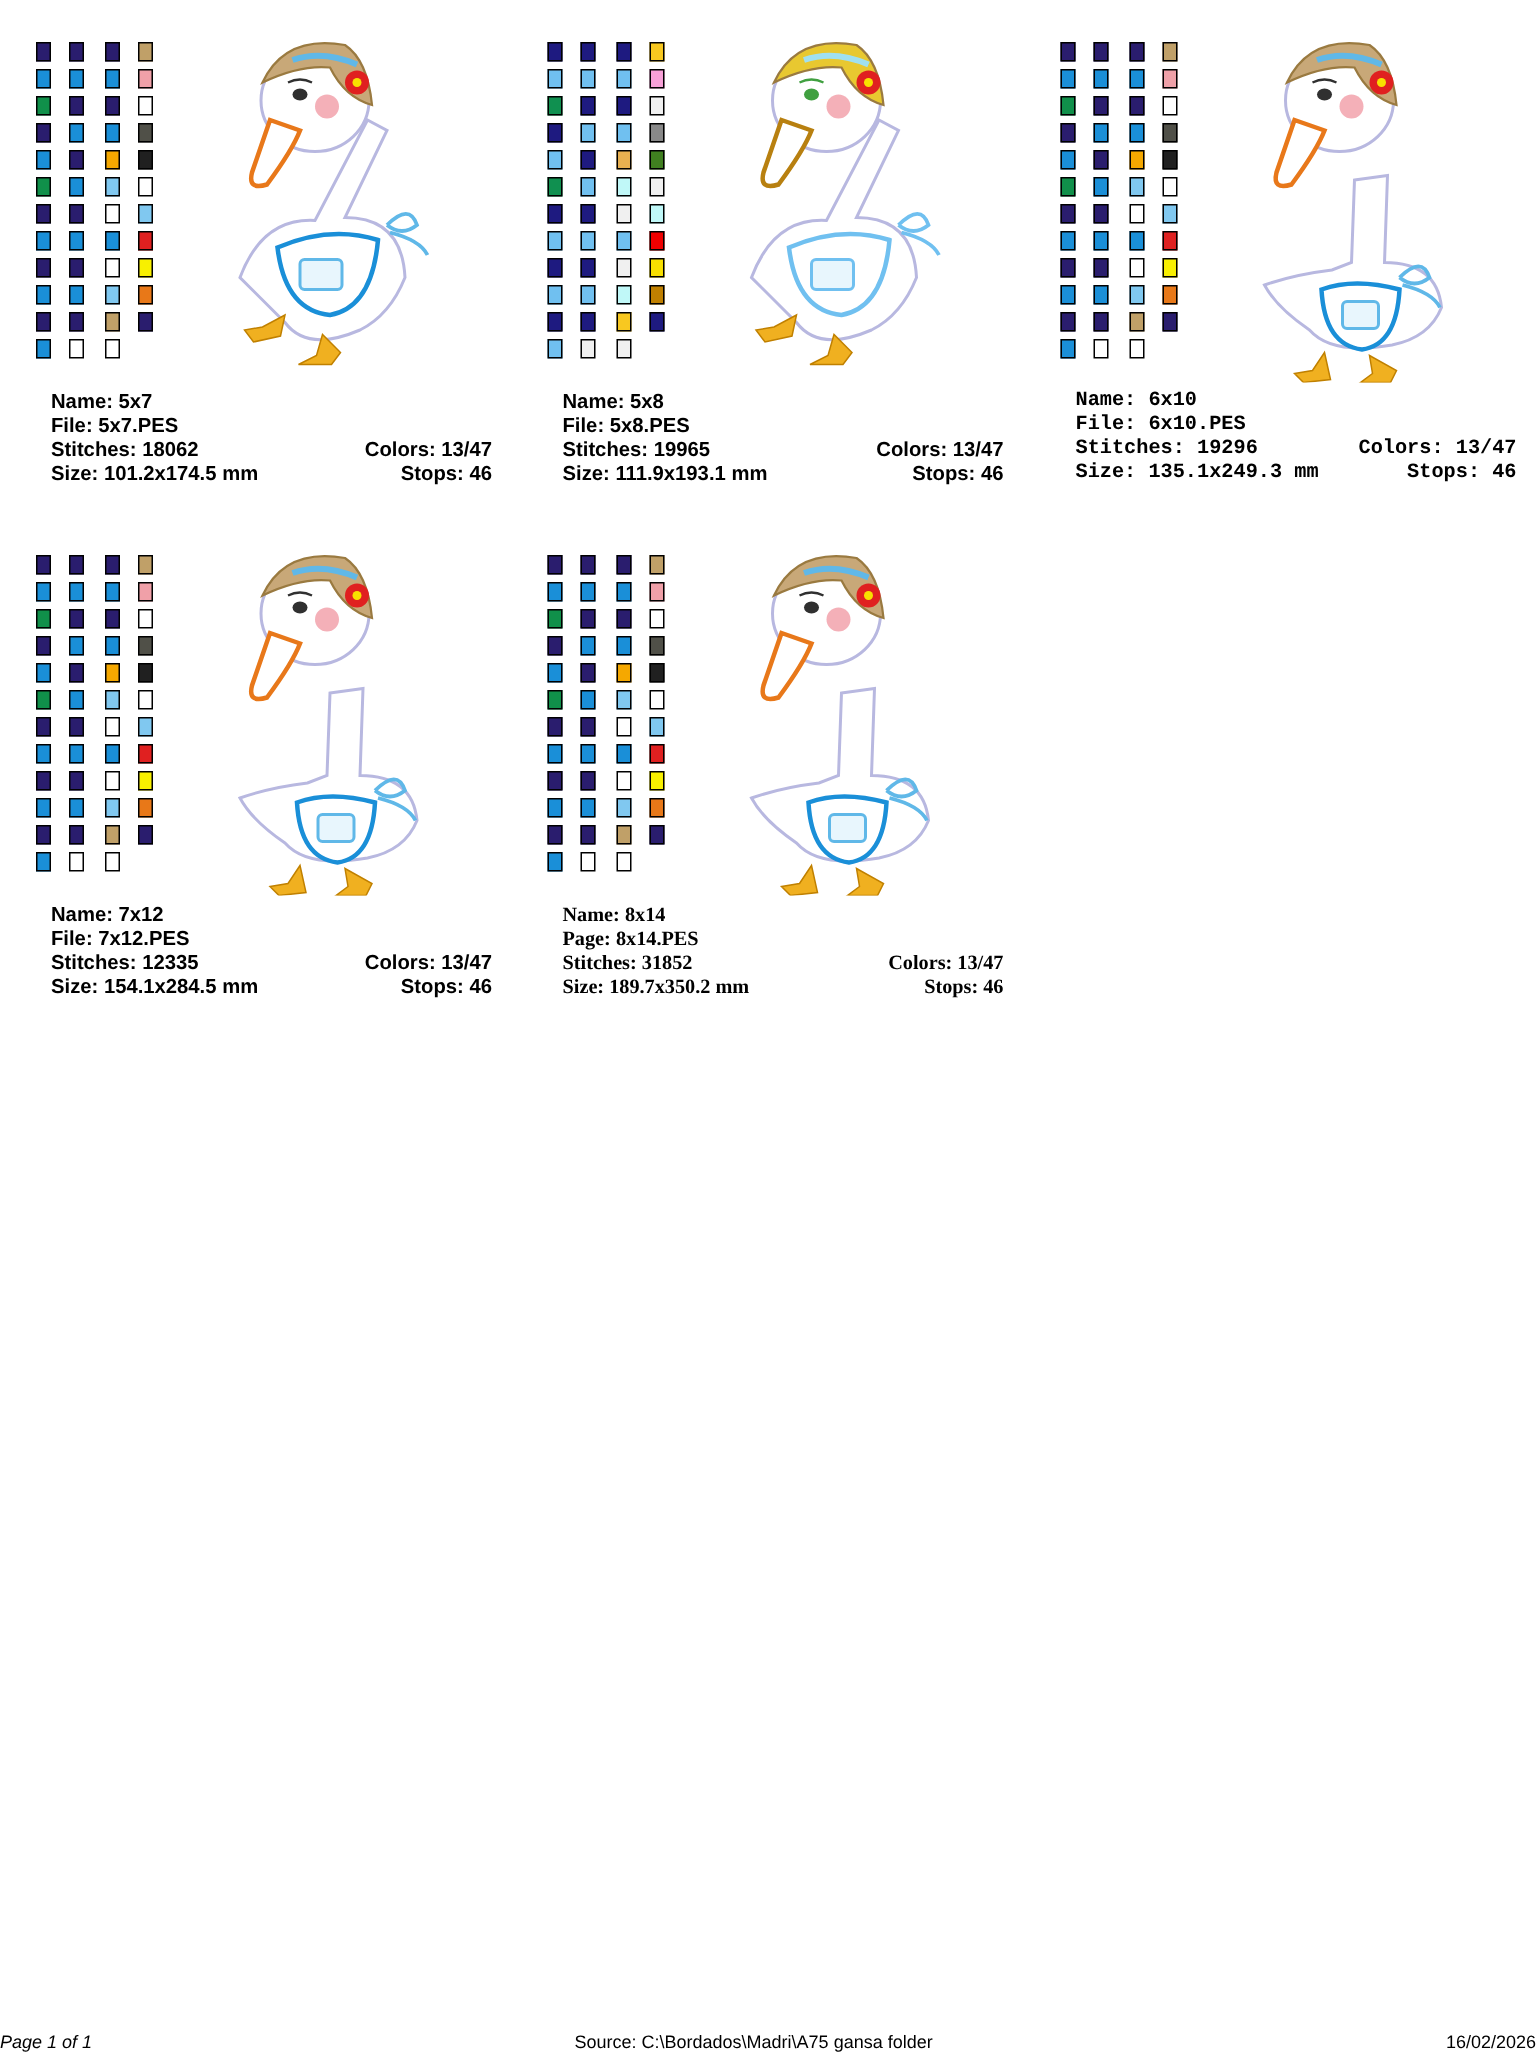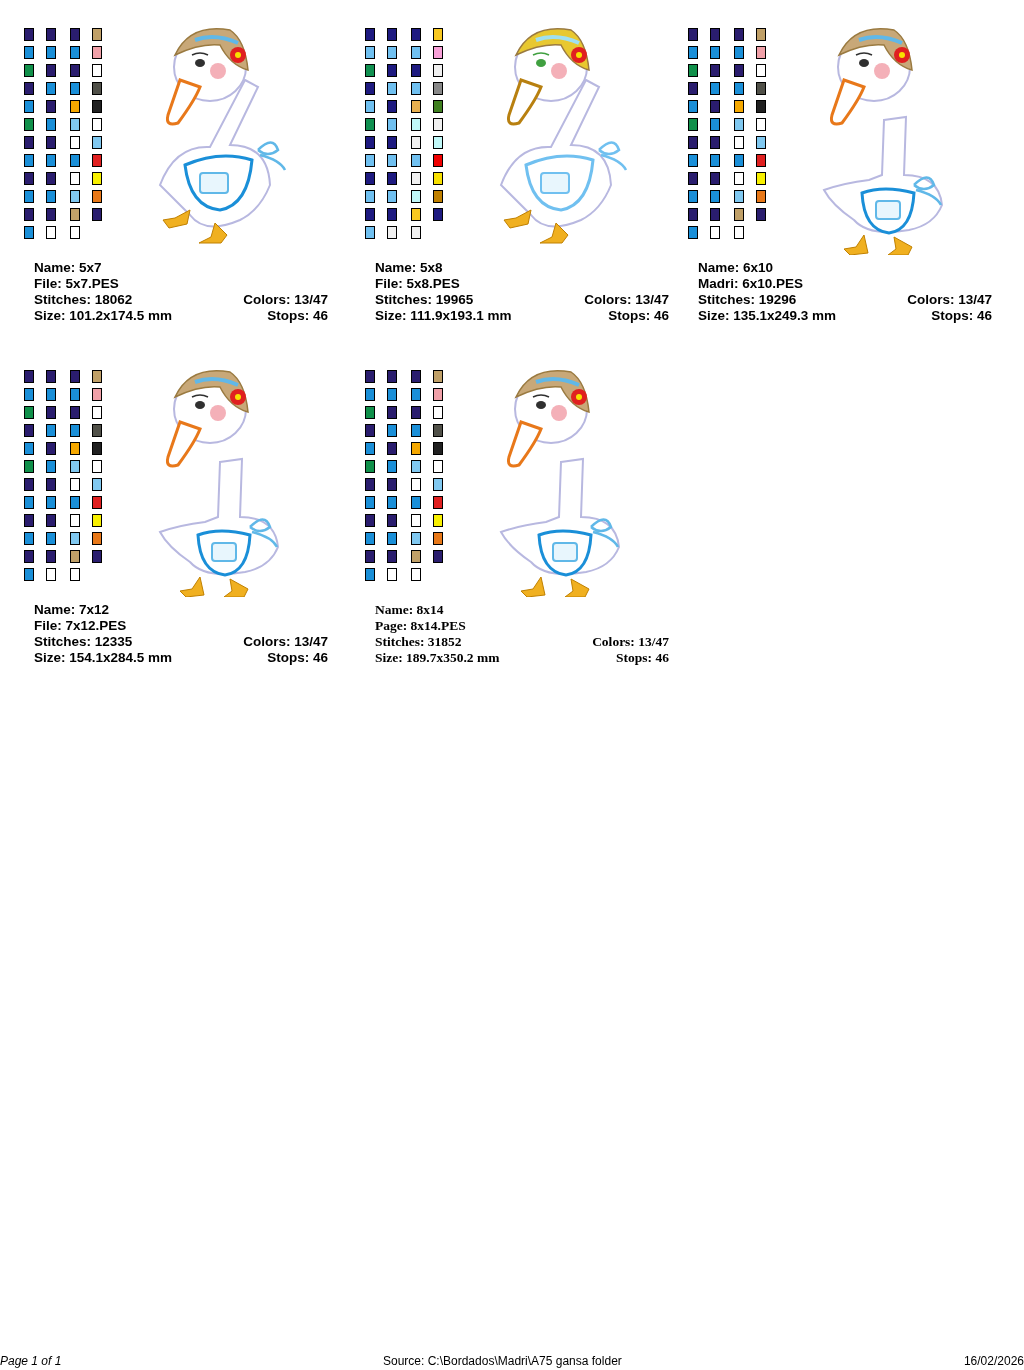--- a/index.html
+++ b/index.html
@@ -160,21 +160,21 @@
     <path d="M30 55 L50 62 Q45 75 28 98 Q15 102 18 90 Z" fill="#fff" stroke="#b88010" stroke-width="3"></path>
   </svg></div>
   <div class="info">
     <div class="row"><span>Name: 5x8</span></div>
     <div class="row"><span>File: 5x8.PES</span></div>
     <div class="row"><span>Stitches: 19965</span><span class="right">Colors: 13/47</span></div>
     <div class="row"><span>Size: 111.9x193.1 mm</span><span class="right">Stops: 46</span></div>
   </div>
 </div>
 
-<div class="design" style="left:664px; top:20px;">
+<div class="design" style="left:683px; top:20px;font-family:Liberation Mono, monospace;">
   <div class="palette">
       <div class="swatch" style="left: 0px; top: 0px; background: rgb(42, 29, 110);"></div>
       <div class="swatch" style="left: 0px; top: 18px; background: rgb(26, 143, 216);"></div>
       <div class="swatch" style="left: 0px; top: 36px; background: rgb(16, 144, 74);"></div>
       <div class="swatch" style="left: 0px; top: 54px; background: rgb(42, 29, 110);"></div>
       <div class="swatch" style="left: 0px; top: 72px; background: rgb(26, 143, 216);"></div>
       <div class="swatch" style="left: 0px; top: 90px; background: rgb(16, 144, 74);"></div>
       <div class="swatch" style="left: 0px; top: 108px; background: rgb(42, 29, 110);"></div>
       <div class="swatch" style="left: 0px; top: 126px; background: rgb(26, 143, 216);"></div>
       <div class="swatch" style="left: 0px; top: 144px; background: rgb(42, 29, 110);"></div>
@@ -229,21 +229,21 @@
     <path d="M45 15 Q65 8 88 18" fill="none" stroke="#60b8e8" stroke-width="4"></path>
     <circle cx="88" cy="30" r="8" fill="#e02020"></circle>
     <circle cx="88" cy="30" r="3" fill="#f8e000"></circle>
     <ellipse cx="50" cy="38" rx="5" ry="4" fill="#303030"></ellipse>
     <path d="M42 30 q8 -4 16 0" fill="none" stroke="#303030" stroke-width="1.5"></path>
     <circle cx="68" cy="46" r="8" fill="#f4b0b8"></circle>
     <path d="M30 55 L50 62 Q45 75 28 98 Q15 102 18 90 Z" fill="#fff" stroke="#e8781a" stroke-width="3"></path>
   </svg></div>
   <div class="info">
     <div class="row"><span>Name: 6x10</span></div>
-    <div class="row"><span>Madri: 6x10.PES</span></div>
+    <div class="row"><span>File: 6x10.PES</span></div>
     <div class="row"><span>Stitches: 19296</span><span class="right">Colors: 13/47</span></div>
     <div class="row"><span>Size: 135.1x249.3 mm</span><span class="right">Stops: 46</span></div>
   </div>
 </div>
 
 <div class="design" style="left:0px; top:362px;">
   <div class="palette">
       <div class="swatch" style="left: 0px; top: 0px; background: rgb(42, 29, 110);"></div>
       <div class="swatch" style="left: 0px; top: 18px; background: rgb(26, 143, 216);"></div>
       <div class="swatch" style="left: 0px; top: 36px; background: rgb(16, 144, 74);"></div>

